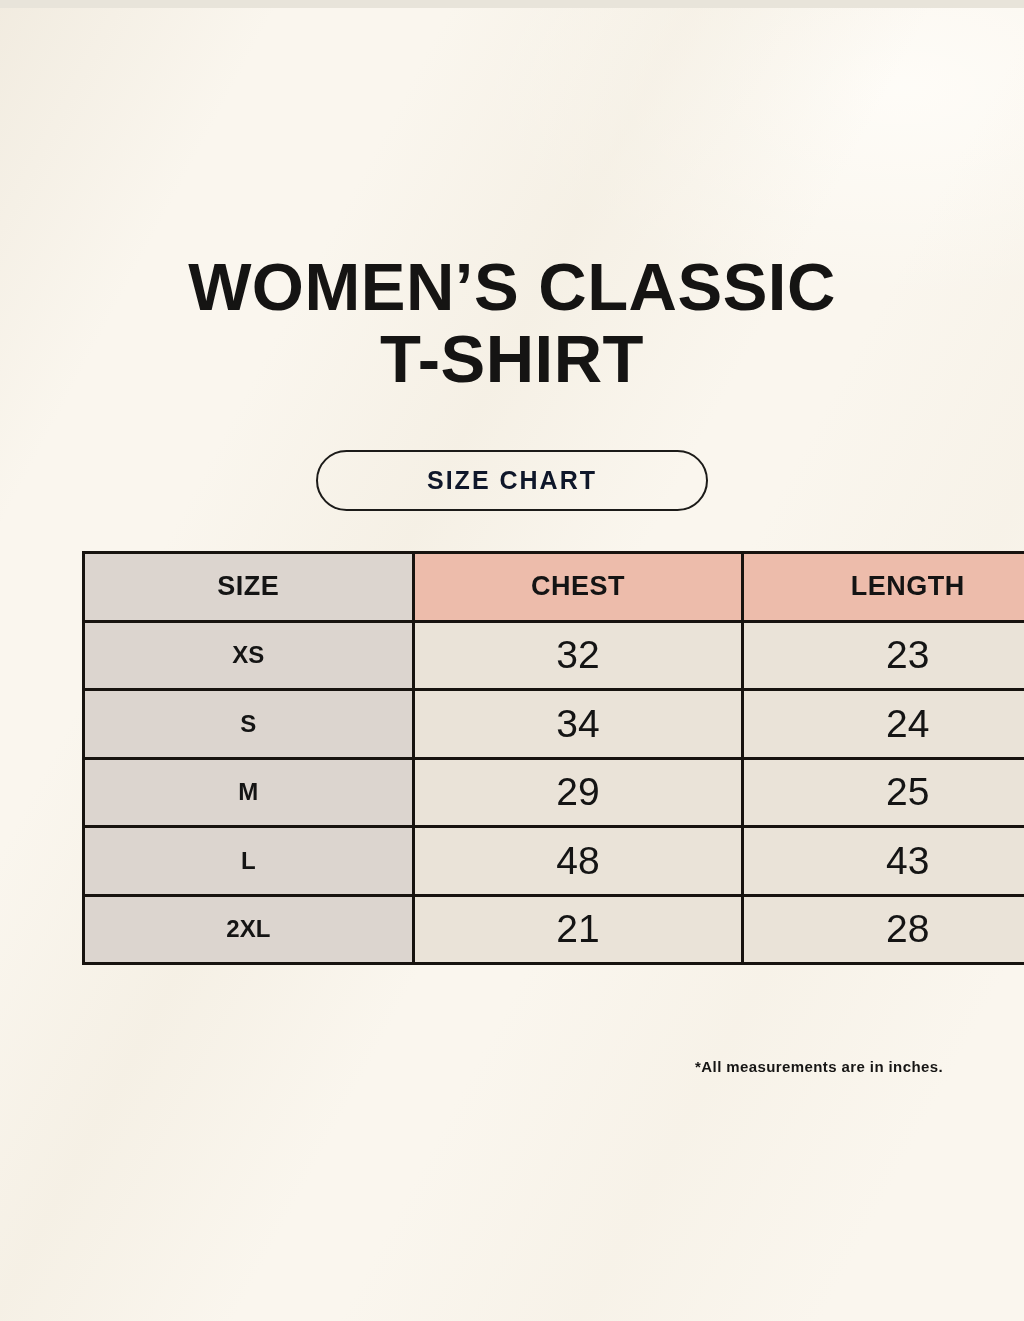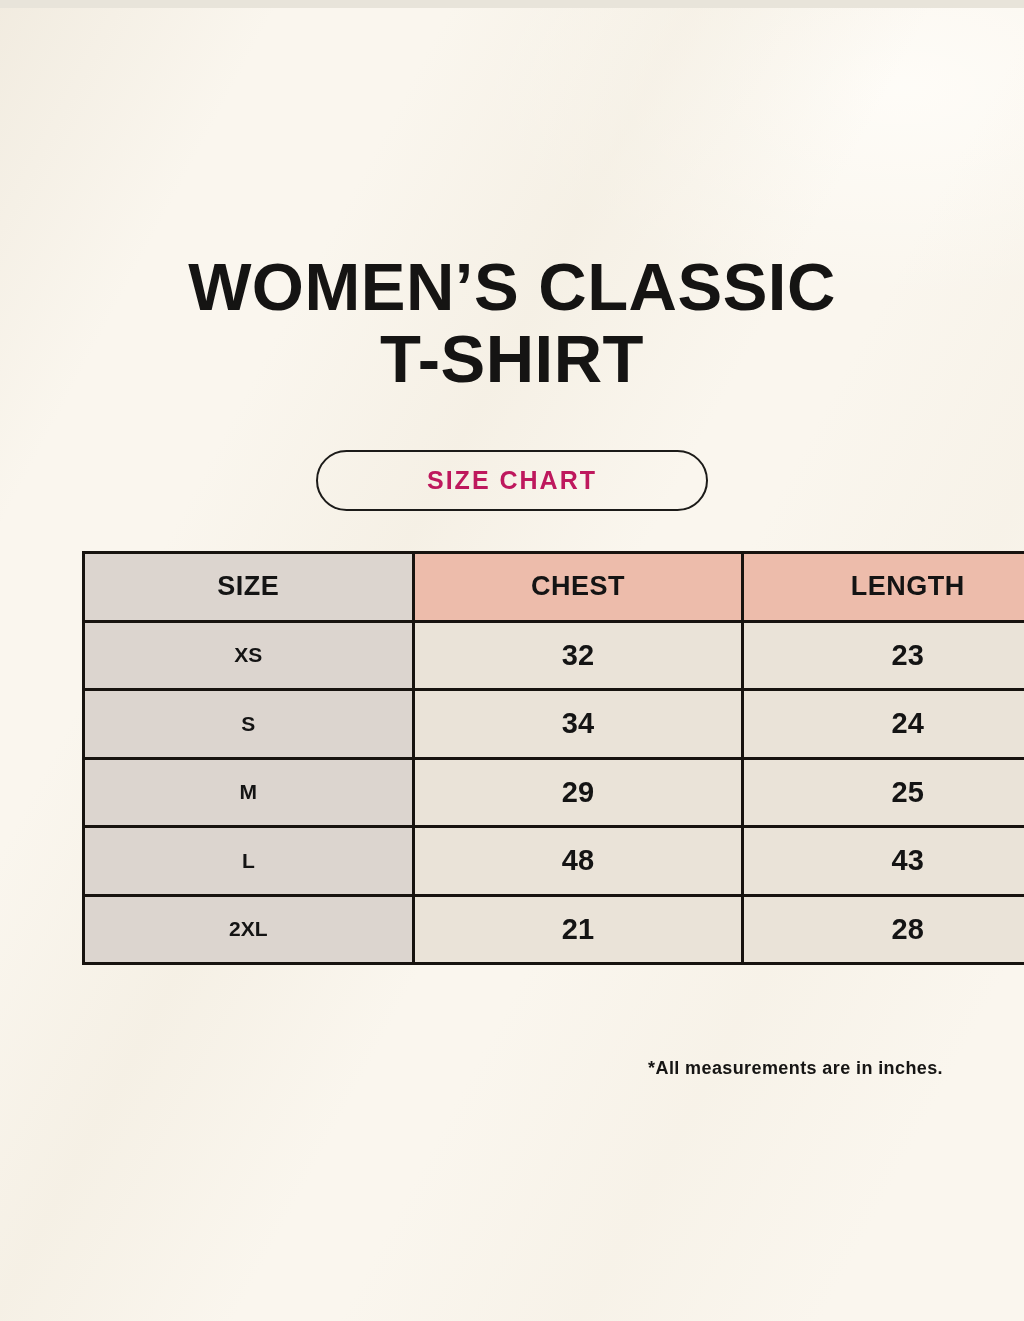--- a/index.html
+++ b/index.html
@@ -46,21 +46,21 @@
     width: 392px;
     height: 61px;
     border: 2.5px solid #1c1b19;
     border-radius: 40px;
     display: flex;
     align-items: center;
     justify-content: center;
     font-size: 25px;
     font-weight: 700;
     letter-spacing: 2px;
-    color: #be185d;
+    color: #0f172a;
   }
   .size-table {
     position: absolute;
     top: 543px;
     left: 82px;
     width: 992px;
     border-collapse: collapse;
     table-layout: fixed;
     text-align: center;
   }
@@ -70,31 +70,31 @@
     vertical-align: middle;
     text-align: center;
   }
   .size-table th {
     font-size: 27px;
     font-weight: 700;
     letter-spacing: 0.5px;
     background: var(--accent-pink, #edbcab);
   }
   .size-table th.col-size { background: var(--cell-gray, #dcd5cf); }
-  .size-table td { font-size: 29px; font-weight: 700; background: var(--cell-cream, #eae3d8); }
+  .size-table td { font-size: 39px; font-weight: 400; background: var(--cell-cream, #eae3d8); }
   .size-table td.cell-size {
-    font-size: 21px;
+    font-size: 24px;
     font-weight: 700;
     background: var(--cell-gray, #dcd5cf);
   }
   .footnote {
     position: absolute;
     top: 1050px;
     right: 81px;
-    font-size: 18px;
+    font-size: 15px;
     font-weight: 700;
     letter-spacing: 0.4px;
     color: #161514;
   }
 </style>
 </head>
 <body>
 
 <div class="page">
 

